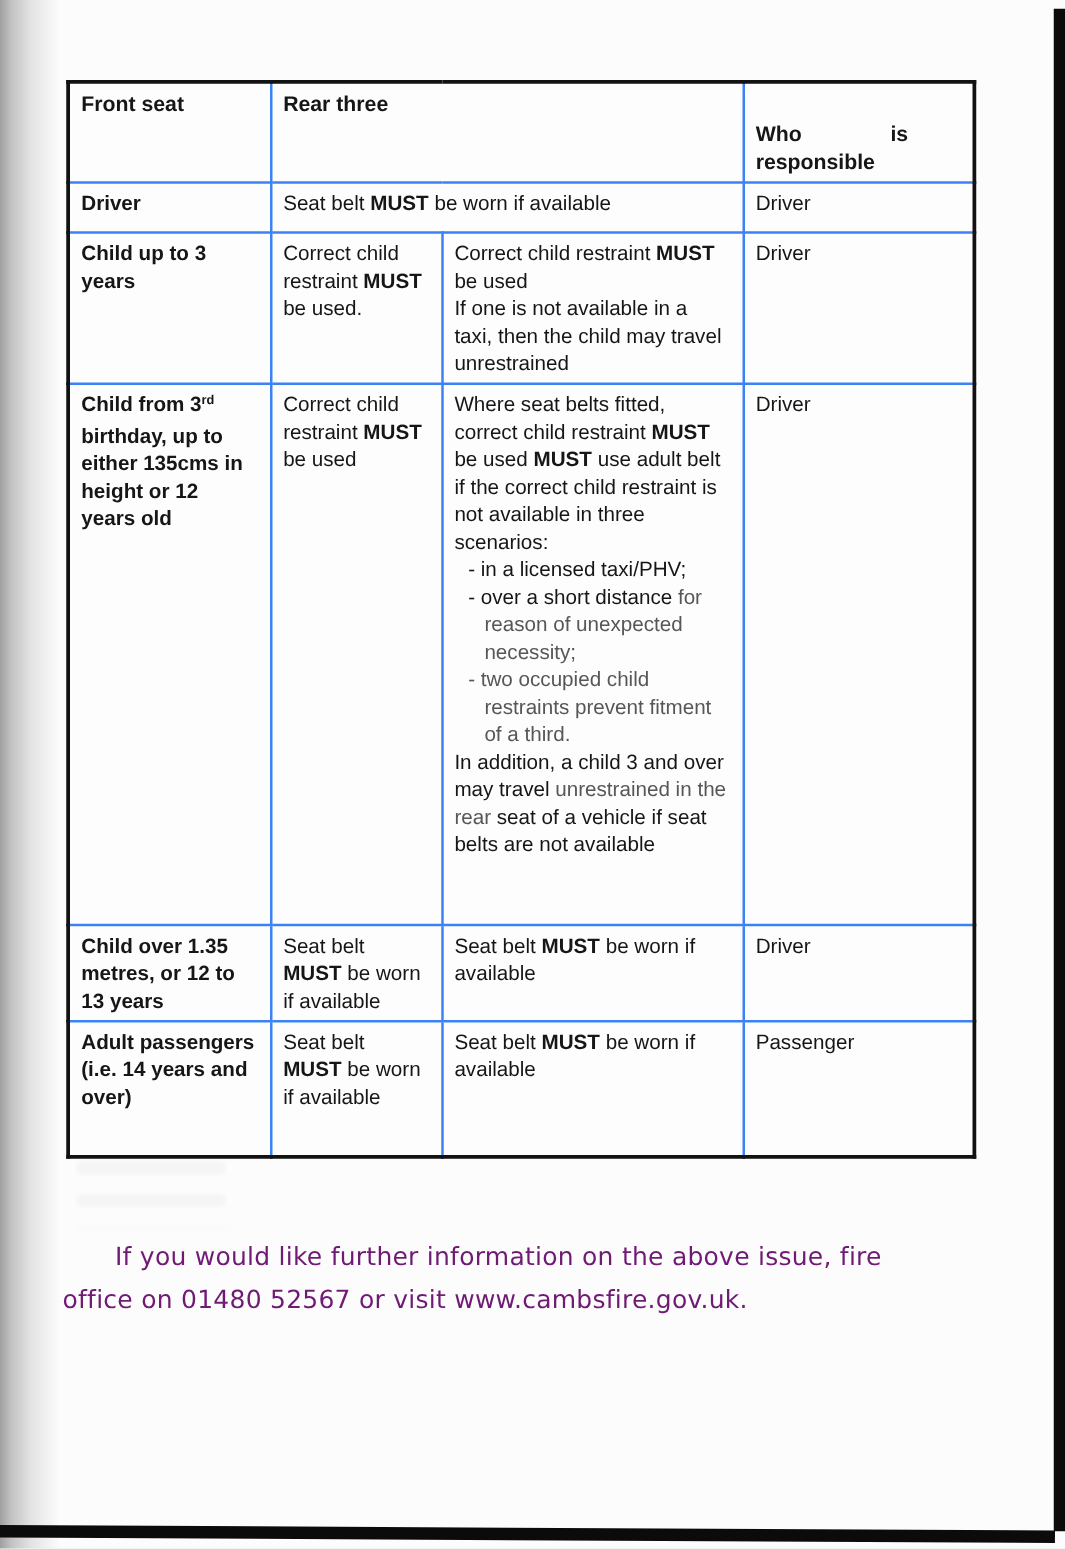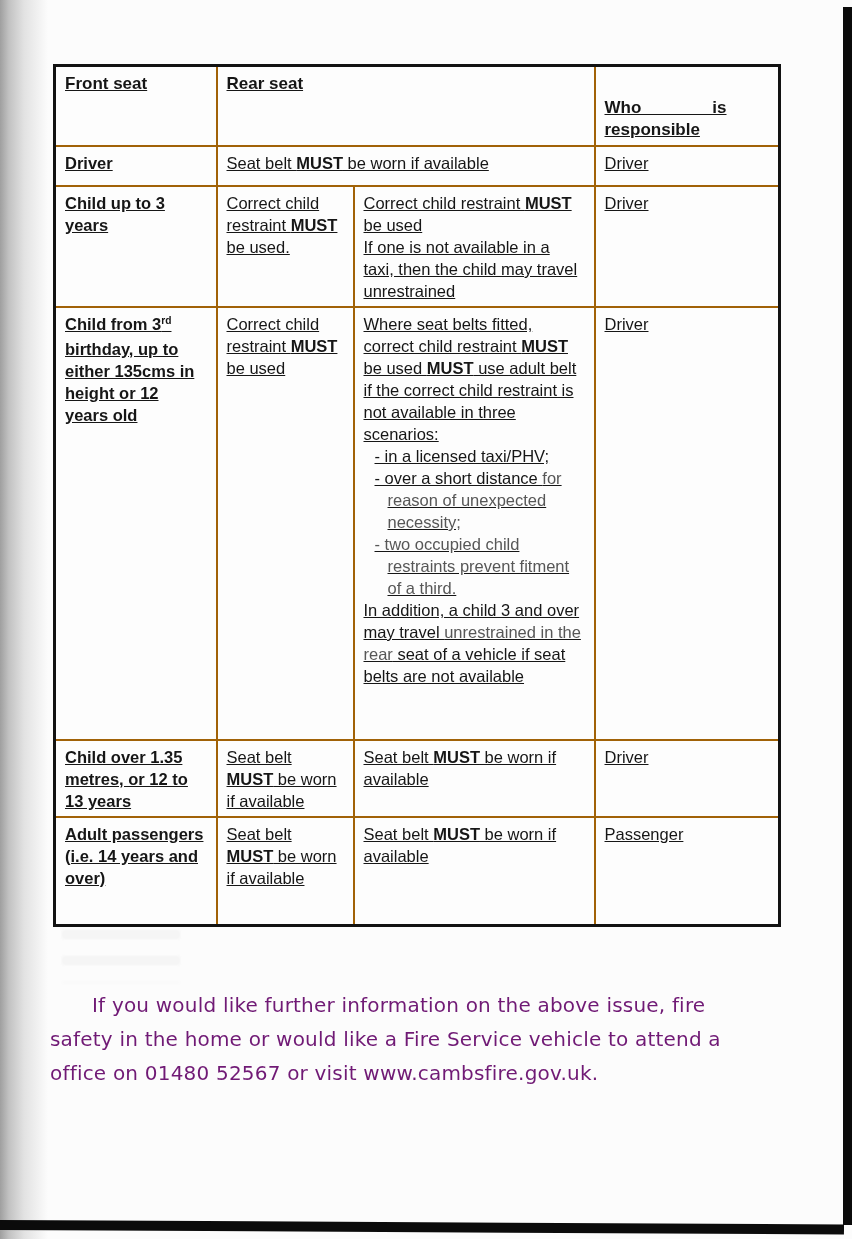--- a/index.html
+++ b/index.html
@@ -36,28 +36,27 @@
   #ghost3 { left: 62px;  top: 748px; width: 118px; height: 235px; opacity: .6; }
 
   
   .doc-table { position: absolute; left: 53px; top: 64px; width: 725px; }
   table.rules {
     border-collapse: collapse; table-layout: fixed; width: 725px;
     border: 3px solid #121212;
     background: #fdfdfd;
   }
   table.rules th, table.rules td {
-    border: 2px solid #a16207;
+    border: 2px solid #3b82f6;
     vertical-align: top;
     padding: 5px 12px 4px 9px;
     font-size: 16.5px;
     line-height: 22px;
     text-align: left;
     font-weight: normal;
-    text-decoration: underline;
   }
   table.rules th { font-weight: bold; font-size: 17px; padding-top: 6px; }
   .who-inner { max-width: 122px; text-align: justify; margin-top: 24px; }
   td.c1 { font-weight: bold; font-size: 17px; text-align: justify; padding-right: 12px; }
   td.c3 { text-align: justify; }
   .blk { margin: 0; }
   .blk.bullet { padding-left: 24px; text-indent: -13px; }
   span.b { font-weight: bold; }
   span.sup { font-size: 0.62em; position: relative; top: -0.55em; }
   span.faded { color: #575757; }
@@ -91,21 +90,21 @@
         <col style="width:137px">
         <col style="width:241px">
         <col style="width:185px">
       </colgroup>
       <tbody>
         <tr style="height:66px">
           <th>
               <div>Front seat</div>
             </th>
           <th colspan="2">
-              <div>Rear seat</div>
+              <div>Rear three</div>
             </th>
           <th>
               <div class="who-inner">Who is responsible</div>
             </th>
         </tr>
 
         <tr style="height:40px">
           <td class="c1">
               <div class="blk p"><span class="b">Driver</span></div>
             </td>
@@ -180,17 +179,16 @@
           <td>
               <div class="blk p"><span>Passenger</span></div>
             </td>
         </tr>
       </tbody>
     </table>
   </div>
 
   <div class="footer">
     <div class="footer-line">If you would like further information on the above issue, fire</div>
-    <div class="footer-line">safety in the home or would like a Fire Service vehicle to attend a</div>
     <div class="footer-line">office on 01480 52567 or visit www.cambsfire.gov.uk.</div>
   </div>
 
 </div>
 
 </body></html>

